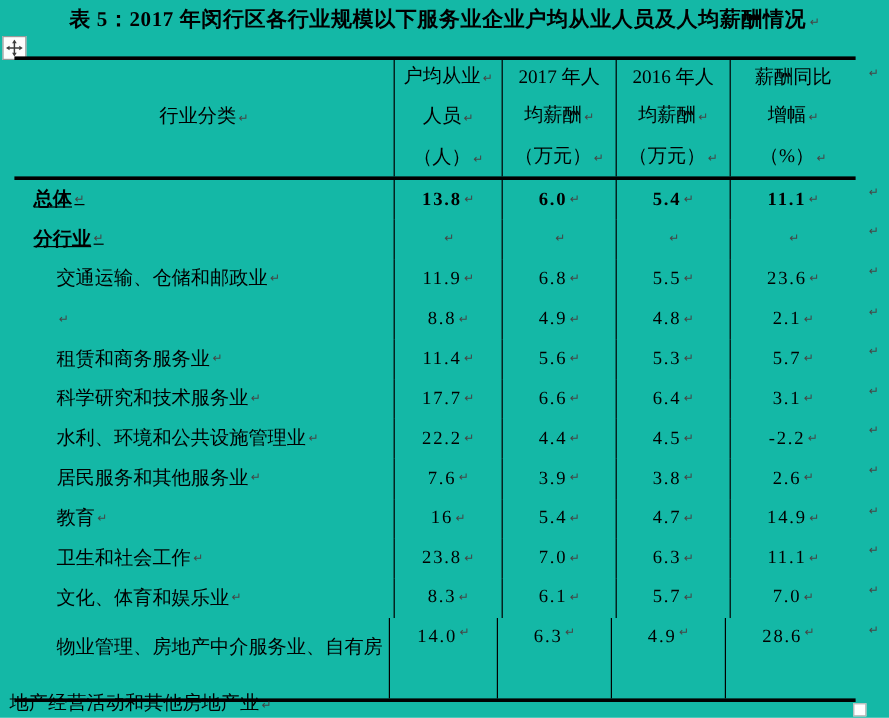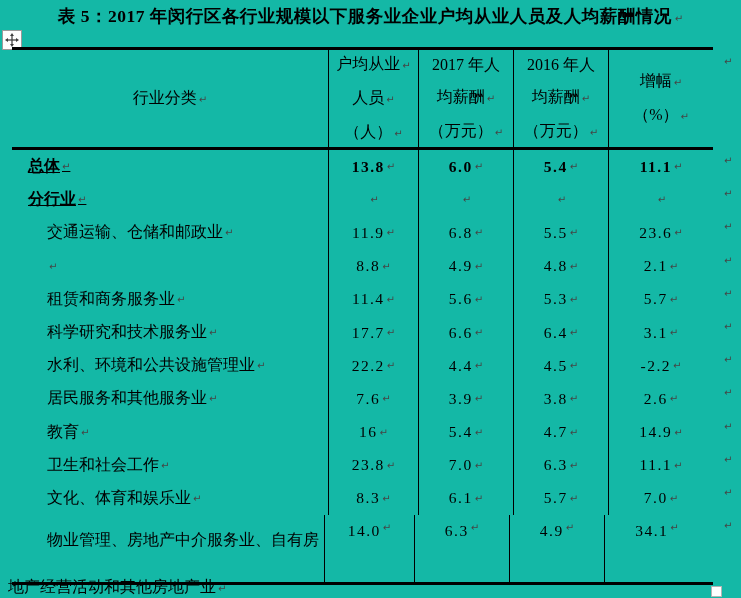--- a/index.html
+++ b/index.html
@@ -154,20 +154,21 @@
         <div class="hline"><span>2017 年人</span></div>
         <div class="hline"><span>均薪酬</span><span class="pmark">↵</span></div>
         <div class="hline"><span>（万元）</span><span class="pmark">↵</span></div>
       </div>
       <div class="cell c4 hcell">
         <div class="hline"><span>2016 年人</span></div>
         <div class="hline"><span>均薪酬</span><span class="pmark">↵</span></div>
         <div class="hline"><span>（万元）</span><span class="pmark">↵</span></div>
       </div>
       <div class="cell c5 hcell">
+        <div class="hline"><span>薪酬同比</span></div>
         <div class="hline"><span>增幅</span><span class="pmark">↵</span></div>
         <div class="hline"><span>（%）</span><span class="pmark">↵</span></div>
       </div>
       <span class="pmark rowmark">↵</span>
     </div>
 
     <div class="trow bold">
       <div class="cell c1 labelcell">
           <span>总体</span>
           <span class="pmark">↵</span>
@@ -438,21 +439,21 @@
         </div>
       <div class="cell c3 numcell" style="align-items:flex-start;padding-top:7px;">
           <span>6.3</span>
           <span class="pmark">↵</span>
         </div>
       <div class="cell c4 numcell" style="align-items:flex-start;padding-top:7px;">
           <span>4.9</span>
           <span class="pmark">↵</span>
         </div>
       <div class="cell c5 numcell" style="align-items:flex-start;padding-top:7px;">
-          <span>34.1</span>
+          <span>28.6</span>
           <span class="pmark">↵</span>
         </div>
       <span class="pmark rowmark">↵</span>
     </div>
 
   </div>
 
   <div class="resize-handle"></div>
 
 </div>

